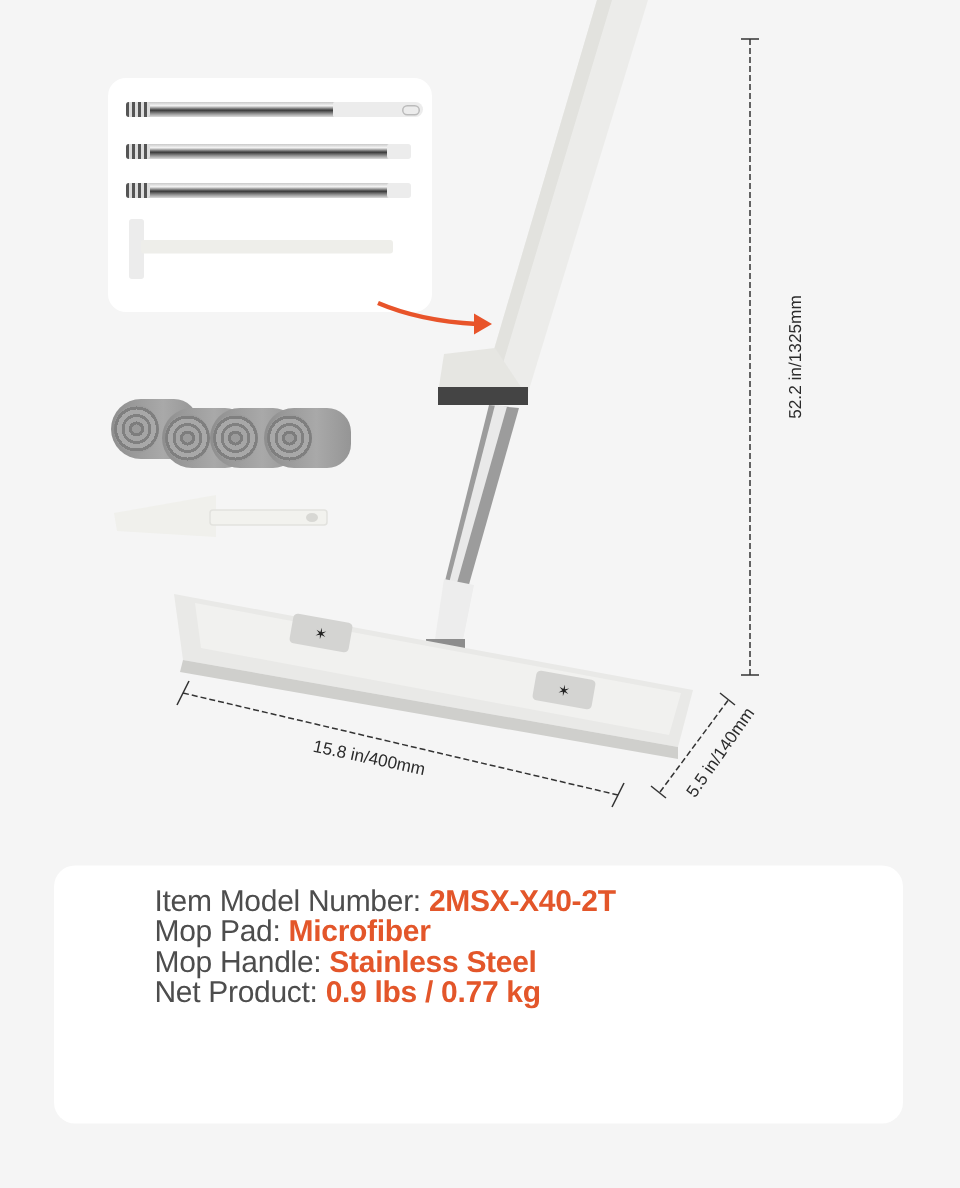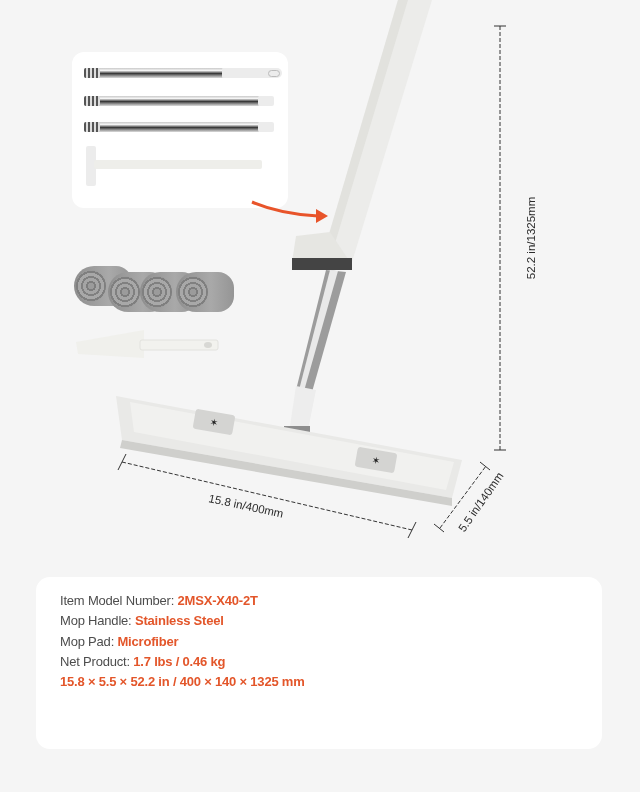--- a/index.html
+++ b/index.html
@@ -11,21 +11,21 @@
          background:linear-gradient(#c9c9c9 0%, #f4f4f4 25%, #3a3a3a 55%, #9a9a9a 80%, #dcdcdc 100%); }
   .rod-thread { position:absolute; left:0; top:0; width:16px; height:10px;
          background:repeating-linear-gradient(90deg,#555 0 2px,#ddd 2px 4px); border-radius:2px; }
   .cap { position:absolute; height:10px; background:#ececec; border-radius:2px; }
   .pad-roll { position:absolute; width:58px; height:40px; border-radius:20px 16px 16px 20px;
          background:linear-gradient(90deg,#8e8e8e,#a9a9a9 60%,#959595); }
   .pad-roll::before { content:""; position:absolute; left:2px; top:4px; width:30px; height:32px; border-radius:50%;
          background:radial-gradient(circle,#9b9b9b 0 3px,#7d7d7d 3px 5px,#a5a5a5 5px 8px,#808080 8px 10px,#a8a8a8 10px 13px,#7f7f7f 13px 15px,#9a9a9a 15px); }
   .info-card { left:36px; top:577px; width:566px; height:172px; background:#ffffff; border-radius:14px; }
   .info-list { position:absolute; left:24px; top:14px; margin:0; padding:0; list-style:none; }
-  .info-list li { font-size:13px; line-height:20.3px; color:#4a4a4a; white-space:nowrap; letter-spacing:-0.2px; }
+  .info-list li { font-size:20px; line-height:20.3px; color:#4a4a4a; white-space:nowrap; letter-spacing:-0.2px;margin-left:43px; }
   .lbl { color:#4d4d4d; }
   .val { color:#e3562a; font-weight:bold; }
   .dim-text { font-size:11.5px; color:#2b2b2b; white-space:nowrap; }
 </style>
 </head>
 <body>
 
 <div class="abs acc-card">
   <div class="rod" style="left:12px; top:16px; width:140px;">
       <div class="rod-thread"></div>
@@ -100,18 +100,17 @@
 <svg class="abs" style="left:432px; top:456px;" width="60" height="80">
   <line x1="8" y1="72" x2="54" y2="10" stroke="#333" stroke-dasharray="4,2"></line>
   <line x1="2" y1="68" x2="12" y2="76" stroke="#333"></line>
   <line x1="48" y1="6" x2="58" y2="14" stroke="#333"></line>
 </svg>
 <div class="abs dim-text" style="left:446px; top:496px; transform:rotate(-55deg);">5.5 in/140mm</div>
 
 <div class="abs info-card">
   <ul class="info-list">
     <li><span class="lbl">Item Model Number: </span><span class="val">2MSX-X40-2T</span></li>
+    <li><span class="lbl">Mop Pad: </span><span class="val">Microfiber</span></li>
     <li><span class="lbl">Mop Handle: </span><span class="val">Stainless Steel</span></li>
-    <li><span class="lbl">Mop Pad: </span><span class="val">Microfiber</span></li>
-    <li><span class="lbl">Net Product: </span><span class="val">1.7 lbs / 0.46 kg</span></li>
-    <li><span class="val">15.8 × 5.5 × 52.2 in / 400 × 140 × 1325 mm</span></li>
+    <li><span class="lbl">Net Product: </span><span class="val">0.9 lbs / 0.77 kg</span></li>
   </ul>
 </div>
 
 </body></html>

